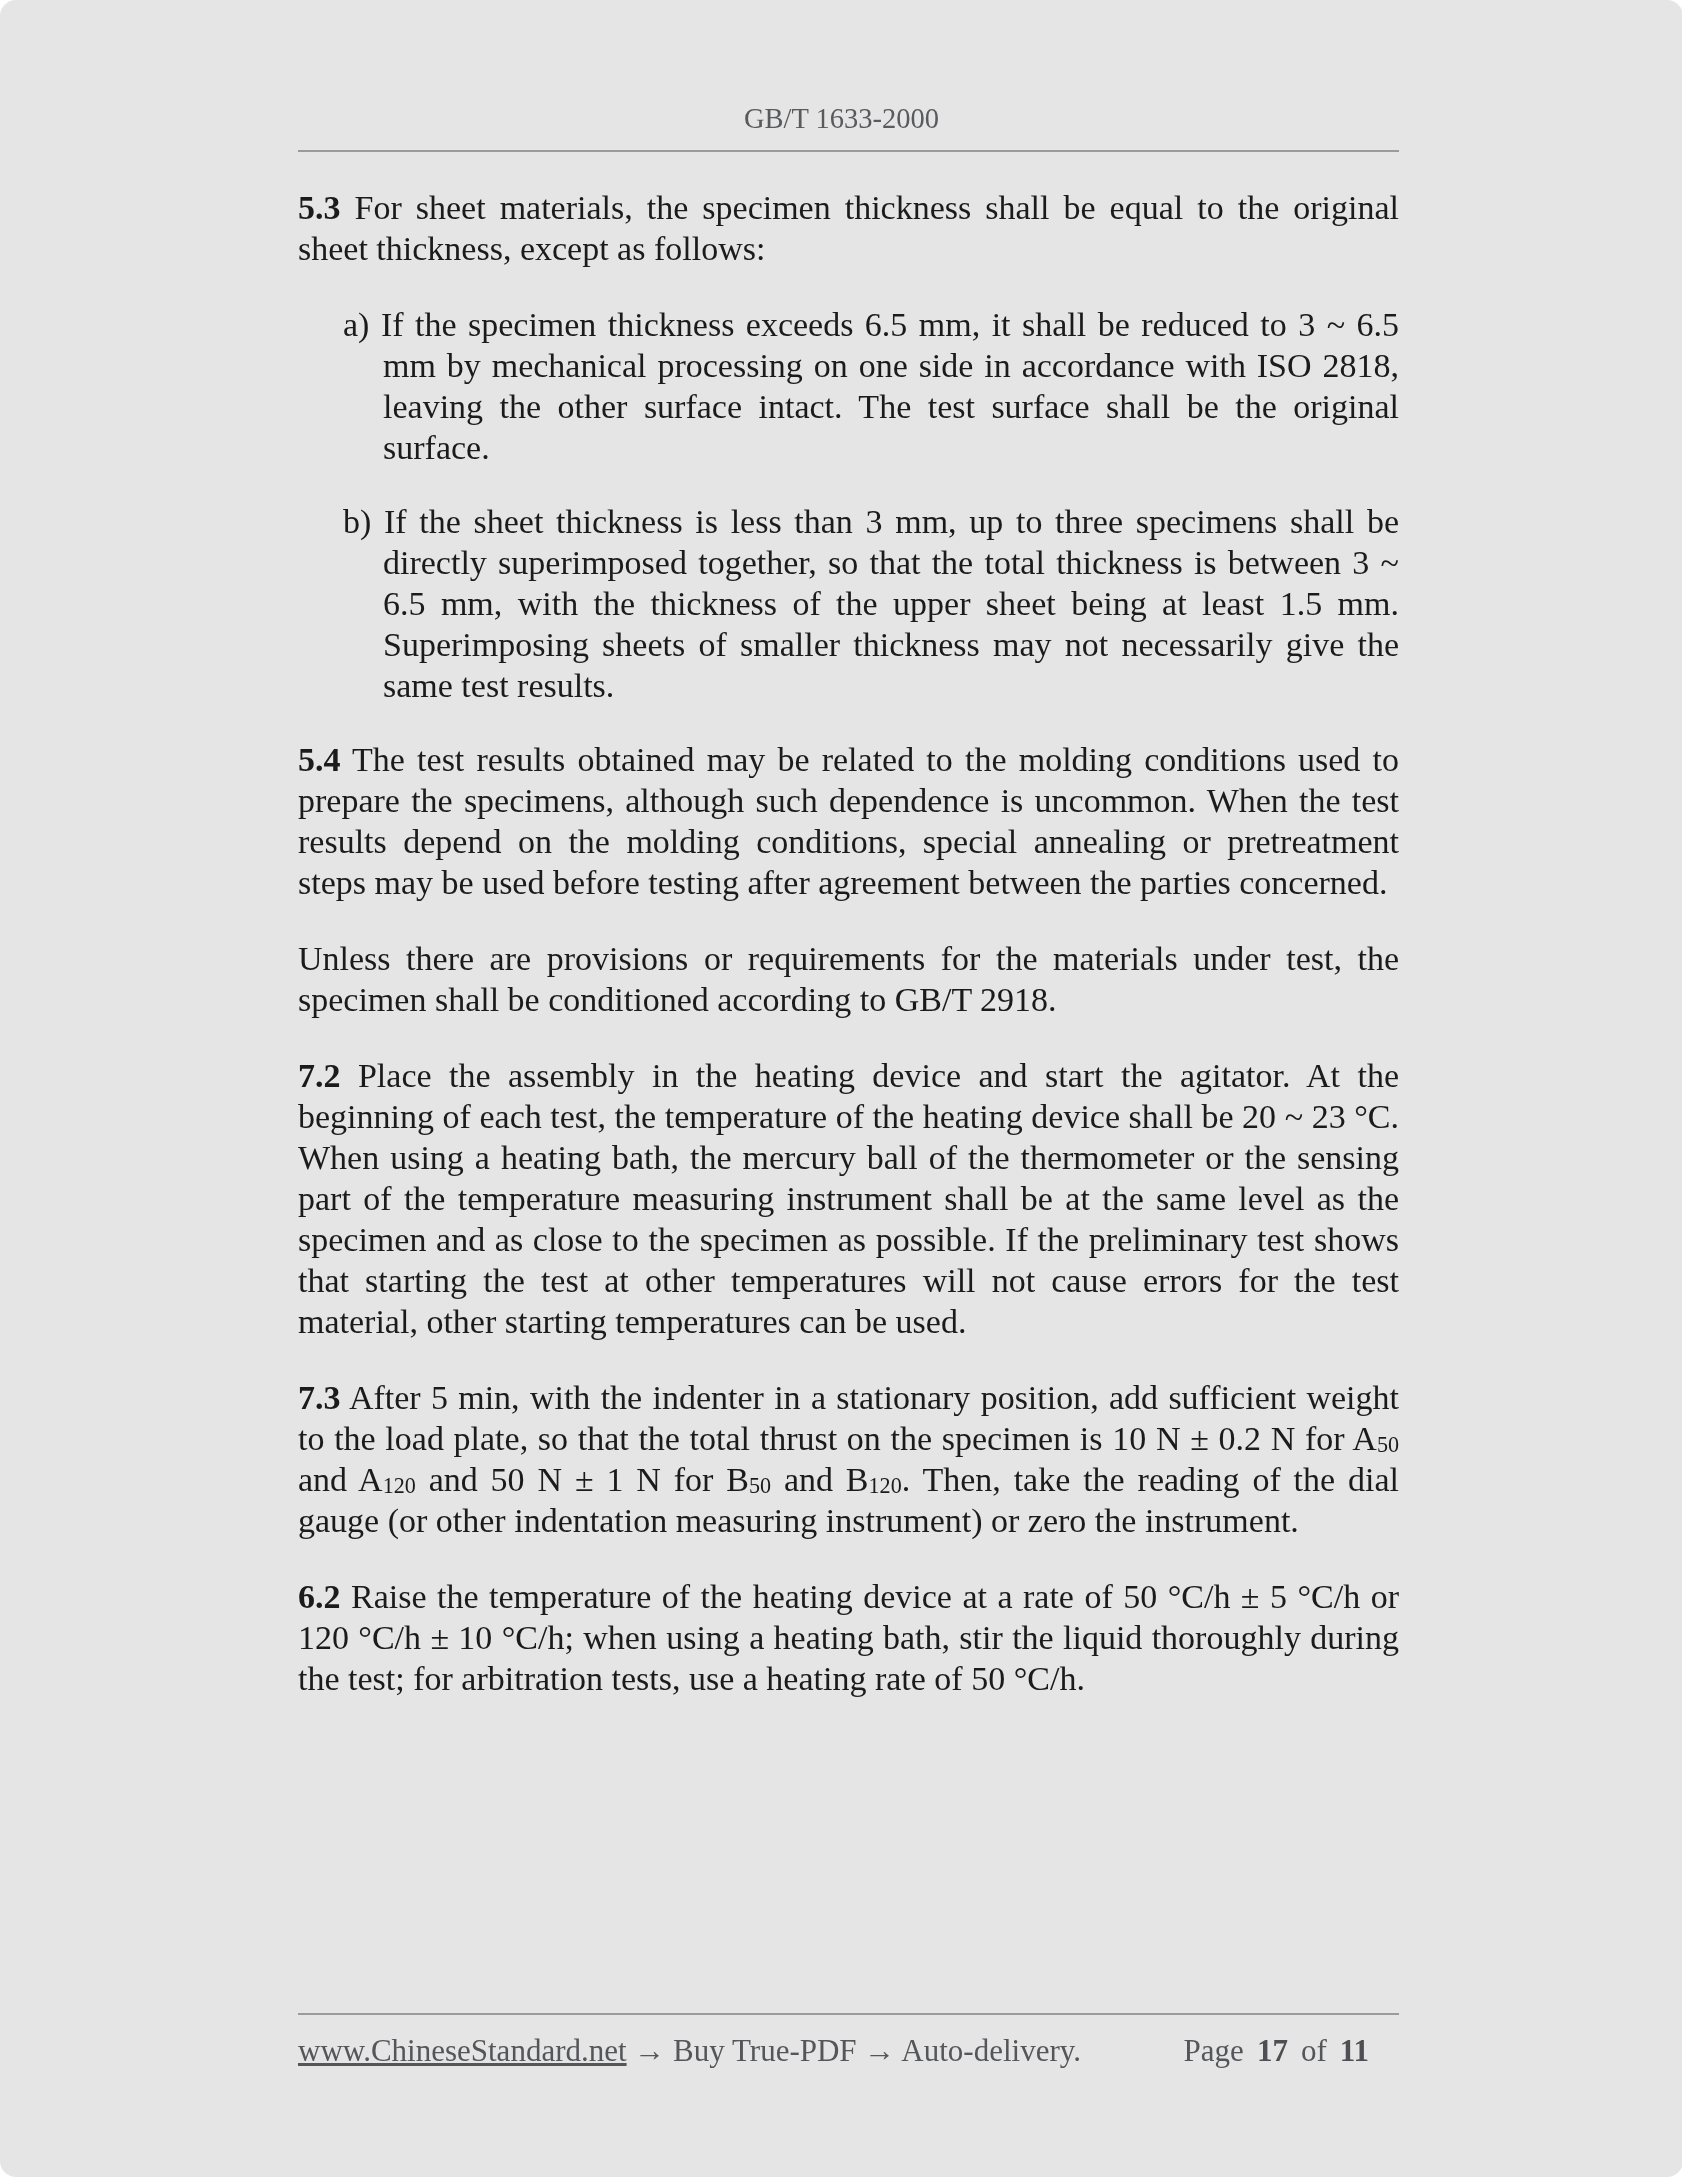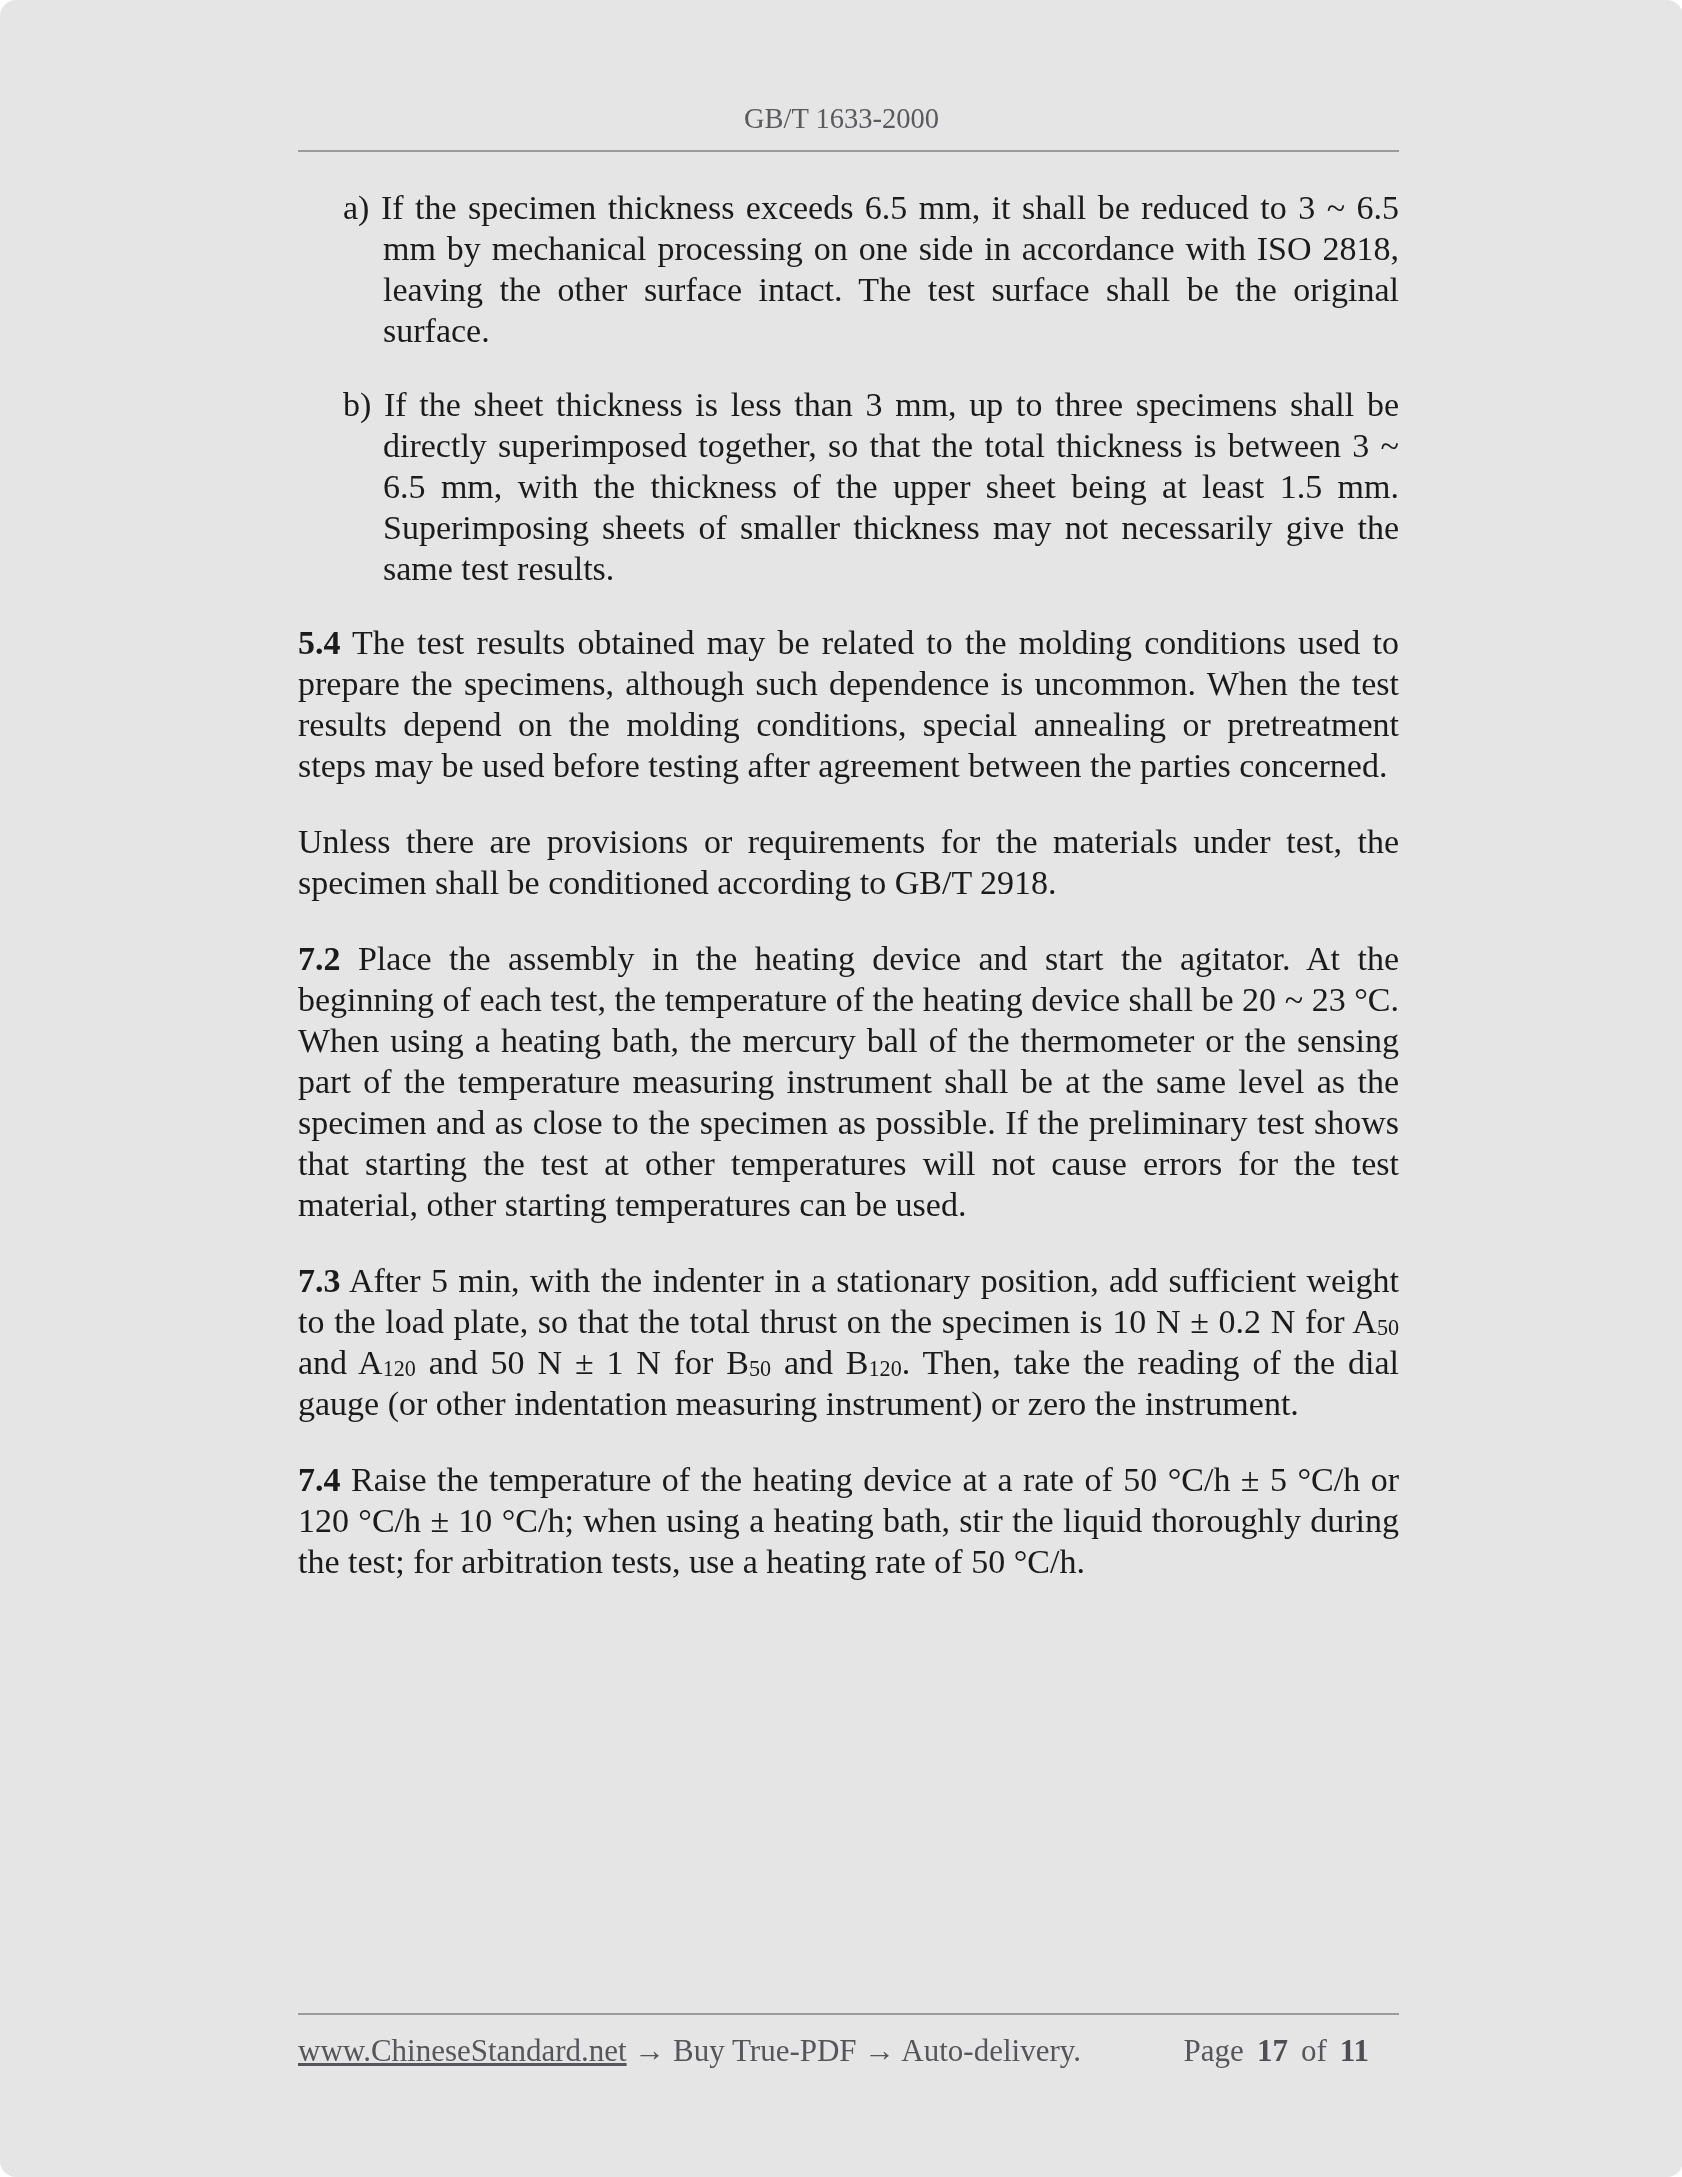--- a/index.html
+++ b/index.html
@@ -91,37 +91,38 @@
 
 <div class="page">
 
   <div class="doc-header">
     <span>GB/T 1633-2000</span>
   </div>
   <hr class="rule header-rule">
 
   <div class="body-copy">
 
+    <p class="para"><b class="cnum">5.3</b><span> For sheet materials, the specimen thickness shall be equal to the original sheet thickness, except as follows:</span></p>
 
     <div class="list-item"><span class="li-label">a)</span><span> If the specimen thickness exceeds 6.5 mm, it shall be reduced to 3 ~ 6.5 mm by mechanical processing on one side in accordance with ISO 2818, leaving the other surface intact. The test surface shall be the original surface.</span></div>
 
     <div class="list-item"><span class="li-label">b)</span><span> If the sheet thickness is less than 3 mm, up to three specimens shall be directly superimposed together, so that the total thickness is between 3 ~ 6.5 mm, with the thickness of the upper sheet being at least 1.5 mm. Superimposing sheets of smaller thickness may not necessarily give the same test results.</span></div>
 
     <p class="para"><b class="cnum">5.4</b><span> The test results obtained may be related to the molding conditions used to prepare the specimens, although such dependence is uncommon. When the test results depend on the molding conditions, special annealing or pretreatment steps may be used before testing after agreement between the parties concerned.</span></p>
 
 
     <p class="para">Unless there are provisions or requirements for the materials under test, the specimen shall be conditioned according to GB/T 2918.</p>
 
 
 
     <p class="para"><b class="cnum">7.2</b><span> Place the assembly in the heating device and start the agitator. At the beginning of each test, the temperature of the heating device shall be 20 ~ 23 °C. When using a heating bath, the mercury ball of the thermometer or the sensing part of the temperature measuring instrument shall be at the same level as the specimen and as close to the specimen as possible. If the preliminary test shows that starting the test at other temperatures will not cause errors for the test material, other starting temperatures can be used.</span></p>
 
     <p class="para"><b class="cnum">7.3</b><span><span> After 5 min, with the indenter in a stationary position, add sufficient weight to the load plate, so that the total thrust on the specimen is 10 N ± 0.2 N for A</span><sub>50</sub><span> and A</span><sub>120</sub><span> and 50 N ± 1 N for B</span><sub>50</sub><span> and B</span><sub>120</sub><span>. Then, take the reading of the dial gauge (or other indentation measuring instrument) or zero the instrument.</span></span></p>
 
-    <p class="para"><b class="cnum">7.4</b><span> Raise the temperature of the heating device at a rate of 50 °C/h ± 5 °C/h or 120 °C/h ± 10 °C/h; when using a heating bath, stir the liquid thoroughly during the test; for arbitration tests, use a heating rate of 50 °C/h.</span></p>
+    <p class="para"><b class="cnum">6.2</b><span> Raise the temperature of the heating device at a rate of 50 °C/h ± 5 °C/h or 120 °C/h ± 10 °C/h; when using a heating bath, stir the liquid thoroughly during the test; for arbitration tests, use a heating rate of 50 °C/h.</span></p>
 
   </div>
 
   <hr class="rule footer-rule">
 
   <div class="doc-footer">
     <span class="footer-left"><a class="footer-link">www.ChineseStandard.net</a><span> → Buy True-PDF → Auto-delivery.</span></span>
     <span class="page-indicator">
       <span>Page</span>
       <b>17</b>

